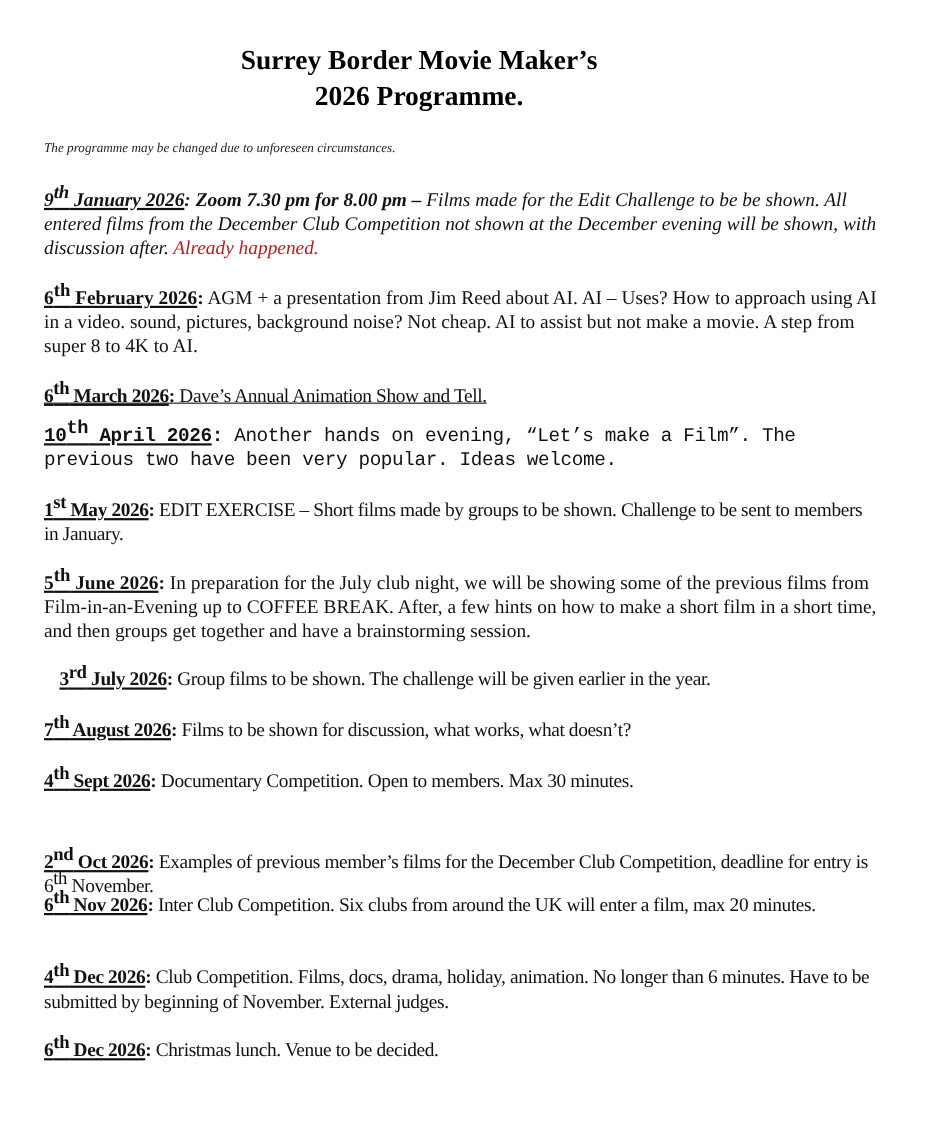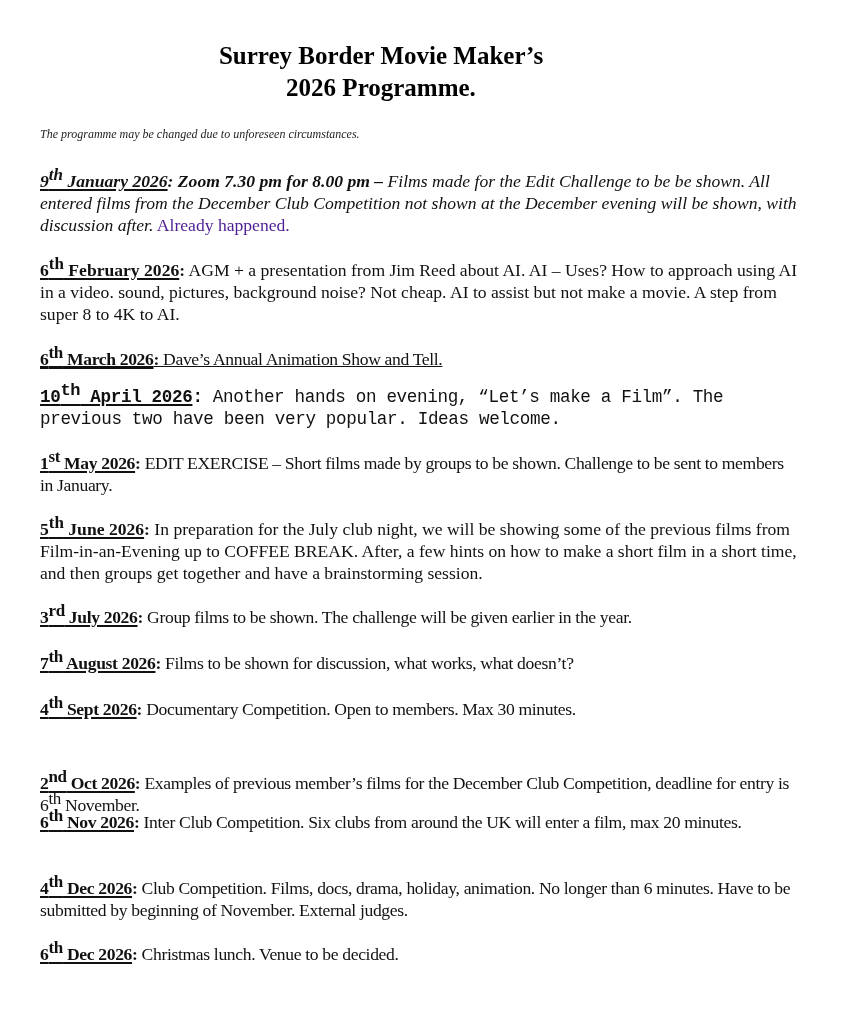--- a/index.html
+++ b/index.html
@@ -67,21 +67,22 @@
     .entry.jan .date,
     .entry.jan .colon,
     .entry.jan .bold-italic {
       font-style: italic;
       font-weight: bold;
     }
     .entry.jan .italic {
       font-style: italic;
     }
     .entry.jan .status {
-      color: #4c1d95;
+      font-style: italic;
+      color: #b91c1c;
     }
     
     .cond {
       letter-spacing: -0.35px;
     }
   </style>
 </head>
 <body>
 
 <div class="page">
@@ -110,21 +111,21 @@
   </div>
 
   <div class="entry cond" style="top:452px;">
     <span class="date"><span>1</span><sup>st</sup><span> May 2026</span></span><span class="colon">:</span><span>  EDIT EXERCISE – Short films made by groups to be shown.  Challenge to be sent to members in January.</span>
   </div>
 
   <div class="entry" style="top:518px;">
     <span class="date"><span>5</span><sup>th</sup><span> June 2026</span></span><span class="colon">:</span><span>  In preparation for the July club night, we will be showing some of the previous films from Film-in-an-Evening up to COFFEE BREAK.  After, a few hints on how to make a short film in a short time, and then groups get together and have a brainstorming session.</span>
   </div>
 
-  <div class="entry cond" style="top:606px;">
+  <div class="entry cond" style="top:606px;margin-left:14px;">
     <span class="date"><span>3</span><sup>rd</sup><span> July 2026</span></span><span class="colon">:</span><span>  Group films to be shown.  The challenge will be given earlier in the year.</span>
   </div>
 
   <div class="entry cond" style="top:652px;">
     <span class="date"><span>7</span><sup>th</sup><span> August 2026</span></span><span class="colon">:</span><span>  Films to be shown for discussion, what works, what doesn’t?</span>
   </div>
 
   <div class="entry cond" style="top:698px;">
     <span class="date"><span>4</span><sup>th</sup><span> Sept 2026</span></span><span class="colon">:</span><span>  Documentary Competition.  Open to members. Max 30 minutes.</span>
   </div>

